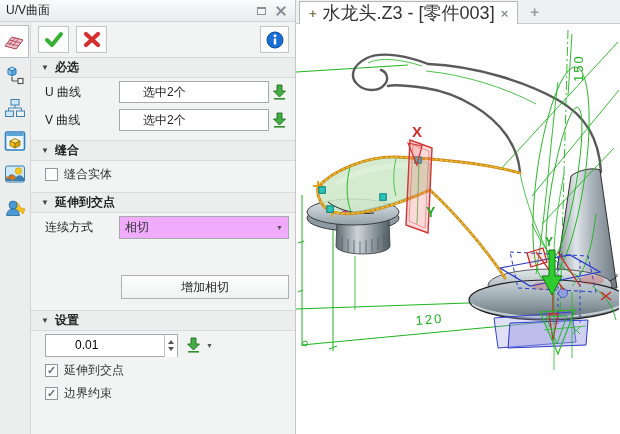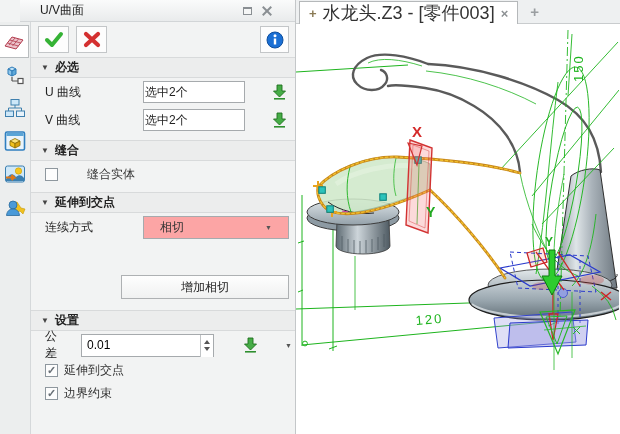--- a/index.html
+++ b/index.html
@@ -3,21 +3,21 @@
 <meta charset="utf-8">
 <style>
   * { margin:0; padding:0; box-sizing:border-box; }
   html,body { width:620px; height:434px; overflow:hidden; background:#fff;
               font-family:"Liberation Sans", sans-serif; font-size:12px; color:#333; }
   .app { width:620px; height:434px; display:flex; }
 
   
   .left-panel { width:296px; height:434px; background:#f2f3f3; border-right:1px solid #c4c7c9; display:flex; flex-direction:column; }
   .titlebar { height:22px; background:linear-gradient(#fafbfb,#e9ebec); border-bottom:1px solid #d2d5d7;
-              display:flex; align-items:center; padding:0 20px;margin-left:20px; }
+              display:flex; align-items:center; padding:0 6px; }
   .titlebar .t { flex:1; font-size:12px; color:#222; }
   .winbtn { width:16px; height:14px; margin-left:4px; display:flex; align-items:center; justify-content:center; cursor:default; }
   .restore-glyph { width:9px; height:8px; border:1px solid #8a8f93; border-top:2px solid #8a8f93; background:#f5f6f6; }
   .close-glyph { position:relative; width:10px; height:10px; }
   .close-glyph:before,.close-glyph:after { content:""; position:absolute; left:4px; top:-1px; width:2px; height:12px; background:#8a8f93; }
   .close-glyph:before { transform:rotate(45deg); } .close-glyph:after { transform:rotate(-45deg); }
 
   .panel-body { flex:1; display:flex; min-height:0; }
   .icon-strip { width:31px; background:#eceeee; border-right:1px solid #d5d8da; padding-top:3px; }
   .strip-item { width:29px; height:33px; display:flex; align-items:center; justify-content:center; }
@@ -25,26 +25,26 @@
   .strip-item svg { width:22px; height:22px; }
 
   .form { flex:1; background:#f2f3f3; overflow:hidden; }
   .toolbar { display:flex; align-items:center; padding:4px 6px 4px 7px; }
   .tbtn { width:31px; height:27px; background:#fdfdfd; border:1px solid #c3c6c8; display:flex; align-items:center; justify-content:center; margin-right:7px; }
   .tbtn.info { margin:0 0 0 auto; width:29px; }
 
   .sect { height:21px; background:#eceded; border-top:1px solid #d8dadb; border-bottom:1px solid #d8dadb;
           display:flex; align-items:center; padding-left:10px; font-weight:bold; color:#222; }
   .sect .tri { font-size:8px; margin-right:6px; color:#444; }
-  .row { display:flex; align-items:center; padding:0 6px 0 14px; height:28px;gap:24px; }
+  .row { display:flex; align-items:center; padding:0 6px 0 14px; height:28px; }
   .row .lbl { width:74px; color:#222; }
-  .field { flex:1; height:22px; background:#fff; border:1px solid #a6aaad; padding:0 1px; font-size:12px;
+  .field { flex:1; height:22px; background:#fff; border:1px solid #a6aaad; padding:0 23px; font-size:12px;
            font-family:"Liberation Sans",sans-serif; color:#222; outline:none; min-width:0; }
   .dl-icon { width:20px; display:flex; justify-content:center; }
-  .dropdown { flex:1; height:23px; background:#fca5a5; border:1px solid #a6aaad; display:flex; align-items:center; padding:0 16px; position:relative; }
+  .dropdown { flex:1; height:23px; background:#f0abfc; border:1px solid #a6aaad; display:flex; align-items:center; padding:0 5px; position:relative; }
   .dropdown .caret { margin-left:auto; font-size:10px; color:#555; }
   .btnrow { display:flex; padding:2px 6px 2px 90px;margin-top:32px; }
   .pushbtn { flex:1; height:24px; background:linear-gradient(#fefefe,#f0f1f1); border:1px solid #aeb1b3;
              display:flex; align-items:center; justify-content:center; color:#222; }
   .cbrow { display:flex; align-items:center; padding-left:14px; height:23px; }
   .cb { width:13px; height:13px; background:#fdfdfd; border:1px solid #8e979e; margin-right:6px;
         display:flex; align-items:center; justify-content:center; font-size:11px; font-weight:bold; color:#6a7178; line-height:1; }
   .spin { width:13px; height:22px; border-left:1px solid #c0c3c5; display:flex; flex-direction:column; align-items:center; justify-content:center; gap:3px; background:#fff; }
   .spin i { width:0; height:0; border-left:3px solid transparent; border-right:3px solid transparent; }
   .spin .up { border-bottom:4px solid #555; } .spin .dn { border-top:4px solid #555; }
@@ -175,21 +175,21 @@
               <path d="M5,1 h5 v6 h3.5 L7.5,13 L1.5,7 H5 Z" fill="#46ac46" stroke="#1d701d" stroke-width="0.9"></path>
               <path d="M2,14.8 h11" stroke="#2f8f2f" stroke-width="1.6"></path>
             </svg>
           </span>
         </div>
 
         <div class="sect" style="margin-top:6px;">
           <span class="tri">▼</span>
           <span>缝合</span>
         </div>
-        <div class="cbrow" style="height:27px;gap:23px;">
+        <div class="cbrow" style="height:27px;">
           <span class="cb"></span>
           <span>缝合实体</span>
         </div>
 
         <div class="sect" style="margin-top:4px;">
           <span class="tri">▼</span>
           <span>延伸到交点</span>
         </div>
         <div class="row">
           <span class="lbl">连续方式</span>
@@ -200,22 +200,21 @@
         </div>
         <div class="btnrow">
           <div class="pushbtn">增加相切</div>
         </div>
 
         <div class="sect" style="margin-top:9px;">
           <span class="tri">▼</span>
           <span>设置</span>
         </div>
         <div class="row">
-          <span class="lbl">公差</span>
-          <div class="tol-wrap" style="max-width:133px;">
+          <div class="tol-wrap" style="max-width:133px;padding-left:24px;">
             <input value="0.01" style="">
             <span class="spin">
                 <i class="up"></i>
                 <i class="dn"></i>
               </span>
           </div>
           <span class="dl-icon" style="margin-left:5px;">
             <svg width="15" height="16" viewBox="0 0 15 16">
               <path d="M5,1 h5 v6 h3.5 L7.5,13 L1.5,7 H5 Z" fill="#46ac46" stroke="#1d701d" stroke-width="0.9"></path>
               <path d="M2,14.8 h11" stroke="#2f8f2f" stroke-width="1.6"></path>

